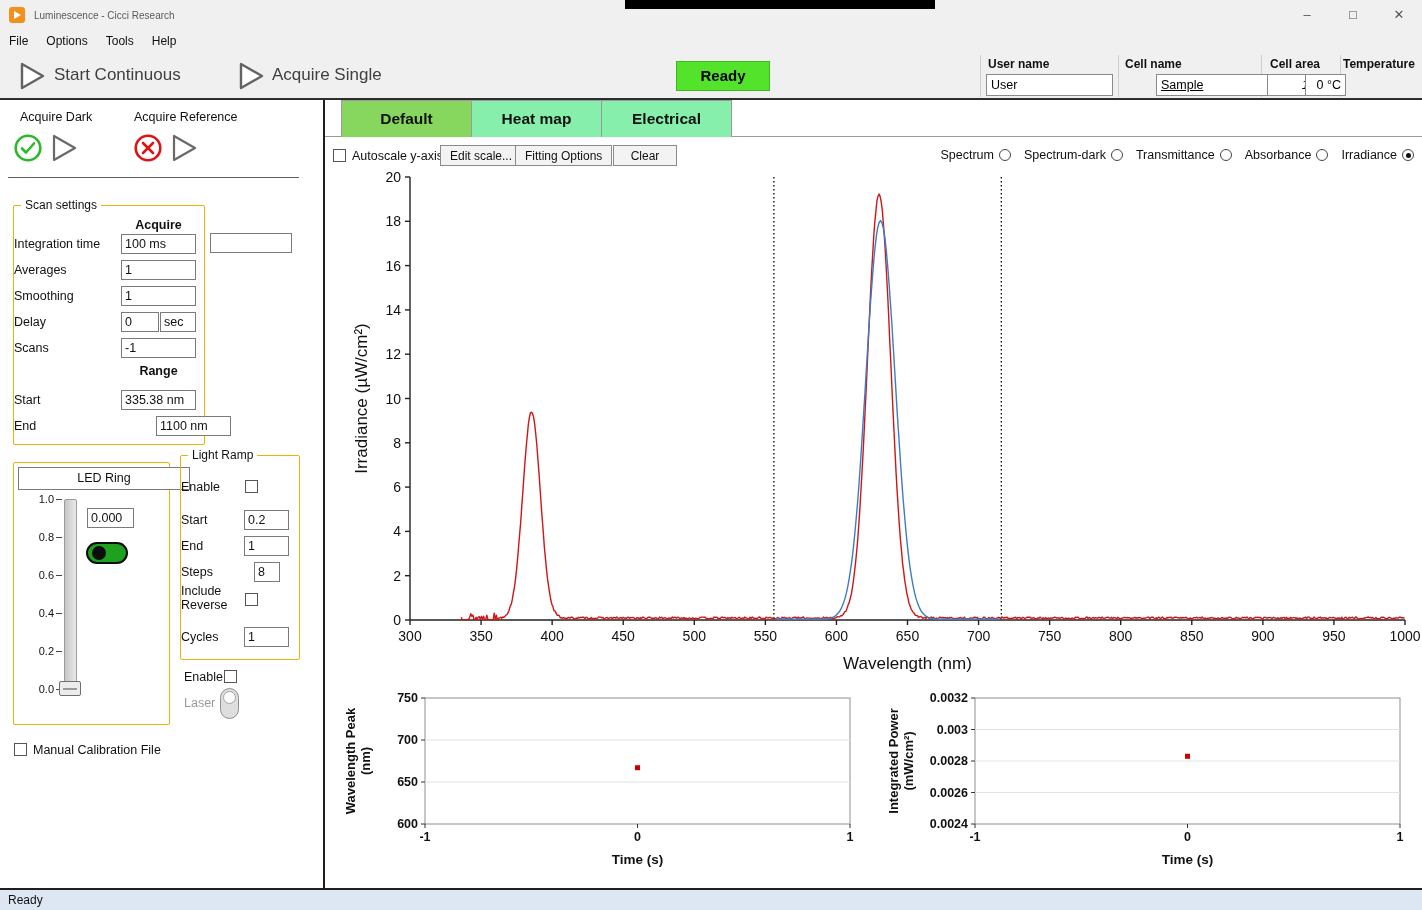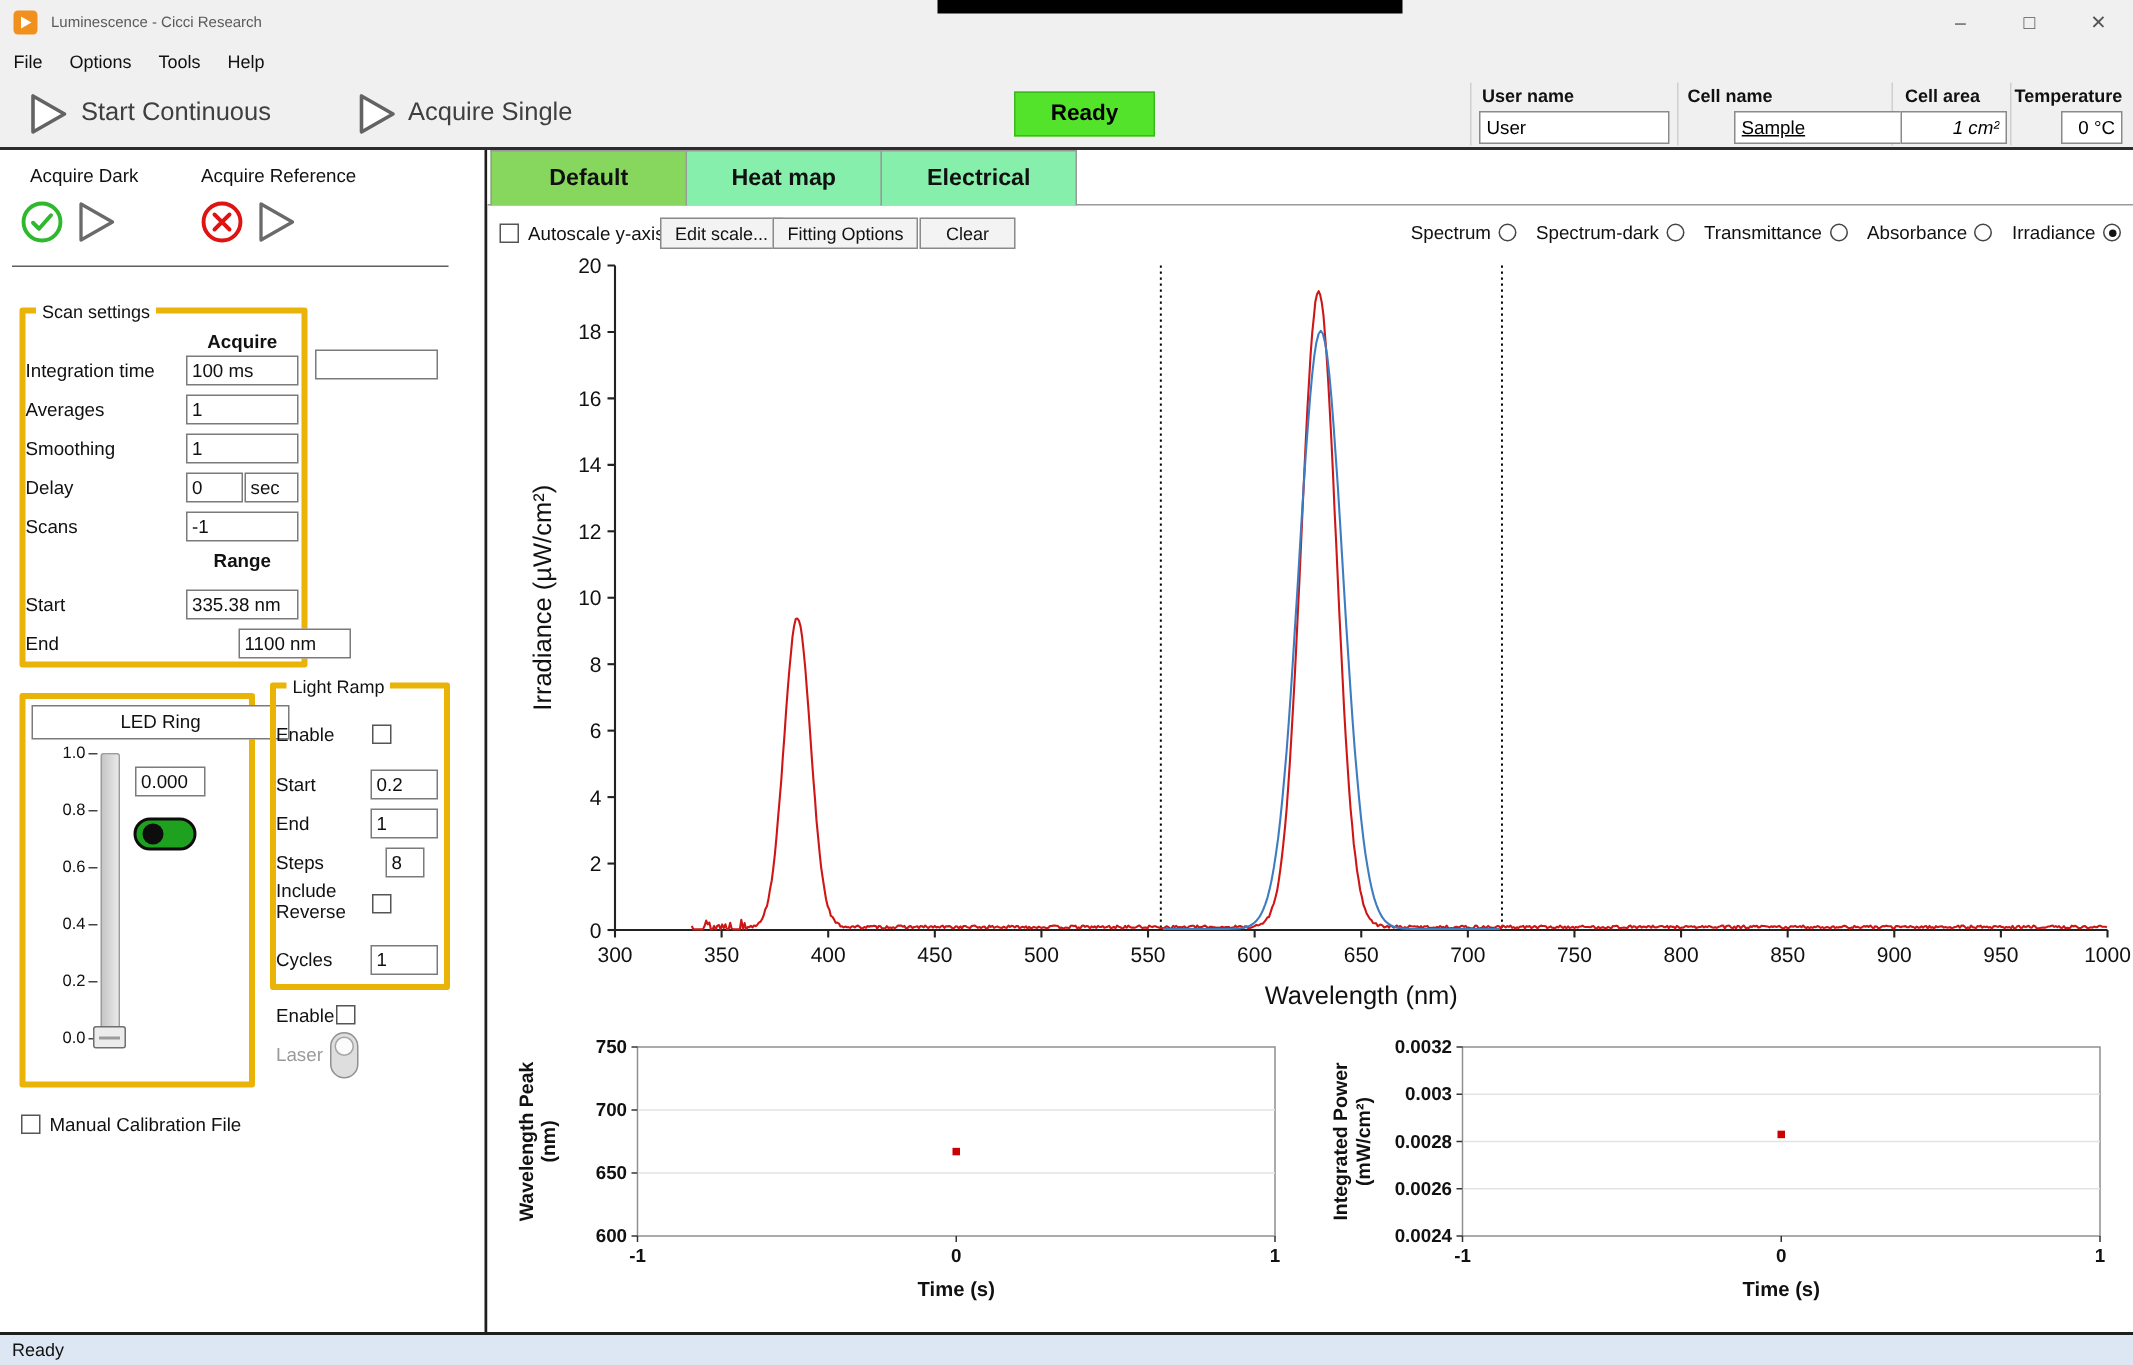--- a/index.html
+++ b/index.html
@@ -27,36 +27,36 @@
   .left-panel{position:absolute;left:0;top:100px;width:325px;height:788px;background:#fff;border-right:2px solid #1e1e1e}
   .main-area{position:absolute;left:325px;top:100px;width:1097px;height:788px;background:#fff}
   .statusbar{position:absolute;left:0;top:888px;width:100%;height:22px;background:#dde7f3;border-top:2px solid #1e1e1e;font-size:12px;display:flex;align-items:center;padding-left:8px}
   
   .lbl{position:absolute;font-size:12.5px;line-height:15px;color:#111;white-space:nowrap}
   .lbl.r{text-align:left}
   .lbl.wrap{white-space:normal;line-height:14px}
   .b{font-weight:bold}
   .grey{color:#9a9a9a}
   .hline{position:absolute;height:1px;background:#5f5f5f}
-  .gbox{position:absolute;border:4px solid #eab308;border-radius:2px}
+  .gbox{position:absolute;border:1px solid #eab308;border-radius:2px}
   .legend{position:absolute;top:-8px;left:7px;background:#fff;padding:0 4px;font-size:12px;white-space:nowrap}
   .inp{position:absolute;height:20px;border:1px solid #7b7b7b;background:#fff;font-family:inherit;font-size:12.5px;padding:0 3px;color:#111;outline:none}
   .chk{position:absolute;width:13px;height:13px;border:1px solid #555;background:#fff}
   .titlebox{position:absolute;height:23px;border:1px solid #7b7b7b;background:#fff;text-align:center;line-height:21px;font-size:12.5px}
   .slbl{position:absolute;left:6px;width:34px;text-align:right;font-size:11px;color:#111}
   .stick{position:absolute;left:42px;width:6px;height:1px;background:#444}
   .strack{position:absolute;left:50px;top:36px;width:13px;height:190px;background:linear-gradient(90deg,#c6c6c6,#e9e9e9);border:1px solid #9b9b9b;border-radius:2px}
   .sthumb{position:absolute;left:45px;top:218px;width:22px;height:15px;background:#ececec;border:1px solid #6f6f6f;border-radius:2px}
   .sthumb:after{content:"";position:absolute;left:3px;top:6px;width:14px;height:2px;background:#9b9b9b}
   .toggle-h{position:absolute;width:42px;height:22px;border-radius:11px;background:#1ea11e;border:2px solid #0d0d0d}
   .toggle-h .knob{position:absolute;top:2px;left:4px;width:14px;height:14px;border-radius:50%;background:#0d0d0d}
   .toggle-v{position:absolute;width:19px;height:31px;border-radius:9.5px;background:#dedede;border:1px solid #909090}
   .toggle-v .knob{position:absolute;left:2px;top:2px;width:13px;height:13px;border-radius:50%;background:#fcfcfc;border:1px solid #a5a5a5}
   
-  .tabs{position:absolute;left:0;top:0;width:100%;height:37px;display:flex;padding-left:2px;border-bottom:1px solid #9a9a9a;background:#fff}
+  .tabs{position:absolute;left:0;top:0;width:100%;height:37px;display:flex;padding-left:16px;border-bottom:1px solid #9a9a9a;background:#fff}
   .tab{width:131px;height:37px;line-height:36px;text-align:center;font-weight:bold;font-size:15.5px;border:1px solid #9a9a9a;border-bottom:none;margin-right:-1px;background:#86efac}
   .tab.active{background:#87d75f}
   .ctrl-row{position:absolute;left:0;top:43px;width:100%;height:26px}
   .btn{position:absolute;top:2px;height:21px;border:1px solid #8a8a8a;background:#f3f3f3;font-family:inherit;font-size:12px;padding:0 9px;color:#111}
   .radios{position:absolute;right:8px;top:5px;display:flex;gap:13px;align-items:center}
   .radio{display:flex;align-items:center;gap:5px;font-size:12.5px;color:#111}
   .rdot{width:12px;height:12px;border:1px solid #444;border-radius:50%;background:#fff;position:relative;flex:0 0 auto}
   .radio.sel .rdot:after{content:"";position:absolute;left:2.5px;top:2.5px;width:5px;height:5px;border-radius:50%;background:#111}
   svg{font-family:"Liberation Sans",sans-serif}
 </style>
@@ -98,21 +98,21 @@
   <div class="vdiv" style="left:1261px"></div>
   <div class="vdiv" style="left:1340px"></div>
 
   <div class="fld-label" style="left:988px">User name</div>
   <input class="fld-input" style="left: 986px; width: 127px;" value="User">
   <div class="fld-label" style="left:1125px">Cell name</div>
   <input class="fld-input" style="left: 1156px; width: 137px; text-decoration: underline;" value="Sample">
   <div class="fld-label" style="left:1270px">Cell area</div>
   <input class="fld-input ra" style="left: 1267px; width: 71px; font-style: italic;" value="1 cm²">
   <div class="fld-label" style="left:1343px">Temperature</div>
-  <input class="fld-input ra" style="left: 1374px; width: 41px;" value="0 °C">
+  <input class="fld-input ra" style="left: 1305px; width: 41px;" value="0 °C">
 </div>
 
 <div class="left-panel">
   <div class="lbl" style="left:20px;top:10px">Acquire Dark</div>
   <div class="lbl" style="left:134px;top:10px">Acquire Reference</div>
 
   <svg class="abs" style="left:13px;top:33px" width="30" height="30">
     <circle cx="15" cy="15" r="12.3" fill="none" stroke="#2db82d" stroke-width="2.6"></circle>
     <path d="M9 15.5 l4 4 l8 -9" fill="none" stroke="#2db82d" stroke-width="2.6" stroke-linecap="round" stroke-linejoin="round"></path>
   </svg>

